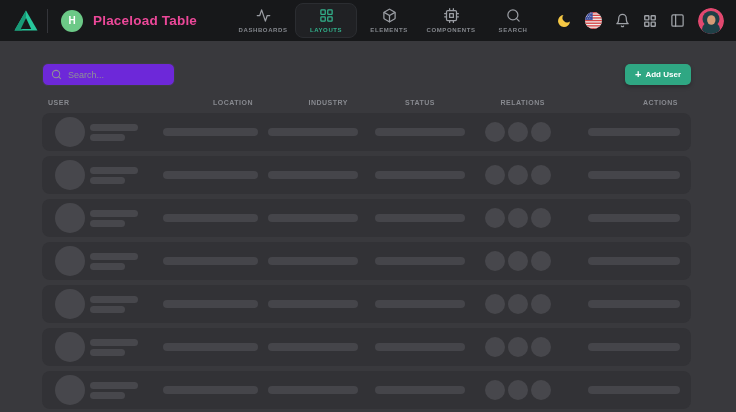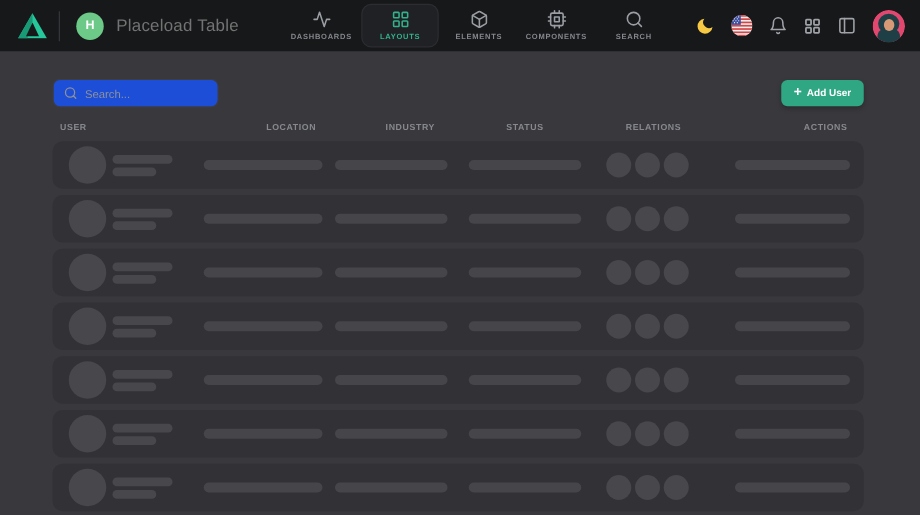--- a/index.html
+++ b/index.html
@@ -16,21 +16,21 @@
     display:flex; align-items:center;
     padding:0 10px 0 14px;
   }
   .logo{ width:24px; height:21px; display:block; cursor:pointer; }
   .nav-divider{ width:1px; height:24px; background:#34353a; margin:0 13px 0 9px; }
   .h-badge{
     width:22px; height:22px; border-radius:50%; background:#6cc987;
     display:flex; align-items:center; justify-content:center;
     color:#fff; font-size:10px; font-weight:bold;
   }
-  .page-title{ margin-left:10px; font-size:13.5px; font-weight:normal; color:#737373; letter-spacing:.2px; }
+  .page-title{ margin-left:10px; font-size:13.5px; font-weight:bold; color:#ec4899; letter-spacing:.2px; }
 
   .main-nav{ margin-left:36px; display:flex; align-items:center; gap:2px; height:100%; }
   .nav-item{
     width:60px; height:41px; display:flex; flex-direction:column;
     align-items:center; justify-content:center; gap:4px;
     color:#9a9da3; cursor:pointer;
   }
   .nav-item svg{ width:15px; height:15px; stroke:currentColor; fill:none; stroke-width:2; stroke-linecap:round; stroke-linejoin:round; }
   .nav-item .nav-lbl{ font-size:6px; font-weight:bold; letter-spacing:.6px; color:#84878d; }
   .nav-item.active{
@@ -43,21 +43,21 @@
   .icon-btn{ display:flex; align-items:center; justify-content:center; cursor:pointer; color:#9fa2a8; background:none; border:none; }
   .icon-btn svg{ stroke:currentColor; fill:none; stroke-width:2; stroke-linecap:round; stroke-linejoin:round; }
   .user-avatar{ width:26px; height:26px; border-radius:50%; overflow:hidden; cursor:pointer; display:block; }
 
   
   .main{ padding:22px 0 0 42px; }
   .content{ width:649px; }
 
   .toolbar{ display:flex; justify-content:space-between; align-items:center; }
   .search-box{
-    width:133px; height:23px; background:#1d4ed8;
+    width:133px; height:23px; background:#6d28d9;
     border:1px solid #3d3d42; border-radius:6px;
     display:flex; align-items:center; padding:0 8px; gap:6px;
   }
   .search-box svg{ width:11px; height:11px; stroke:#8f9196; fill:none; stroke-width:2.2; stroke-linecap:round; flex:none; }
   .search-box input{
     background:transparent; border:none; outline:none;
     color:#aeb0b5; font-size:9px; width:100%;
     font-family:"Liberation Sans", sans-serif;
   }
   .search-box input::placeholder{ color:#8f9196; }

